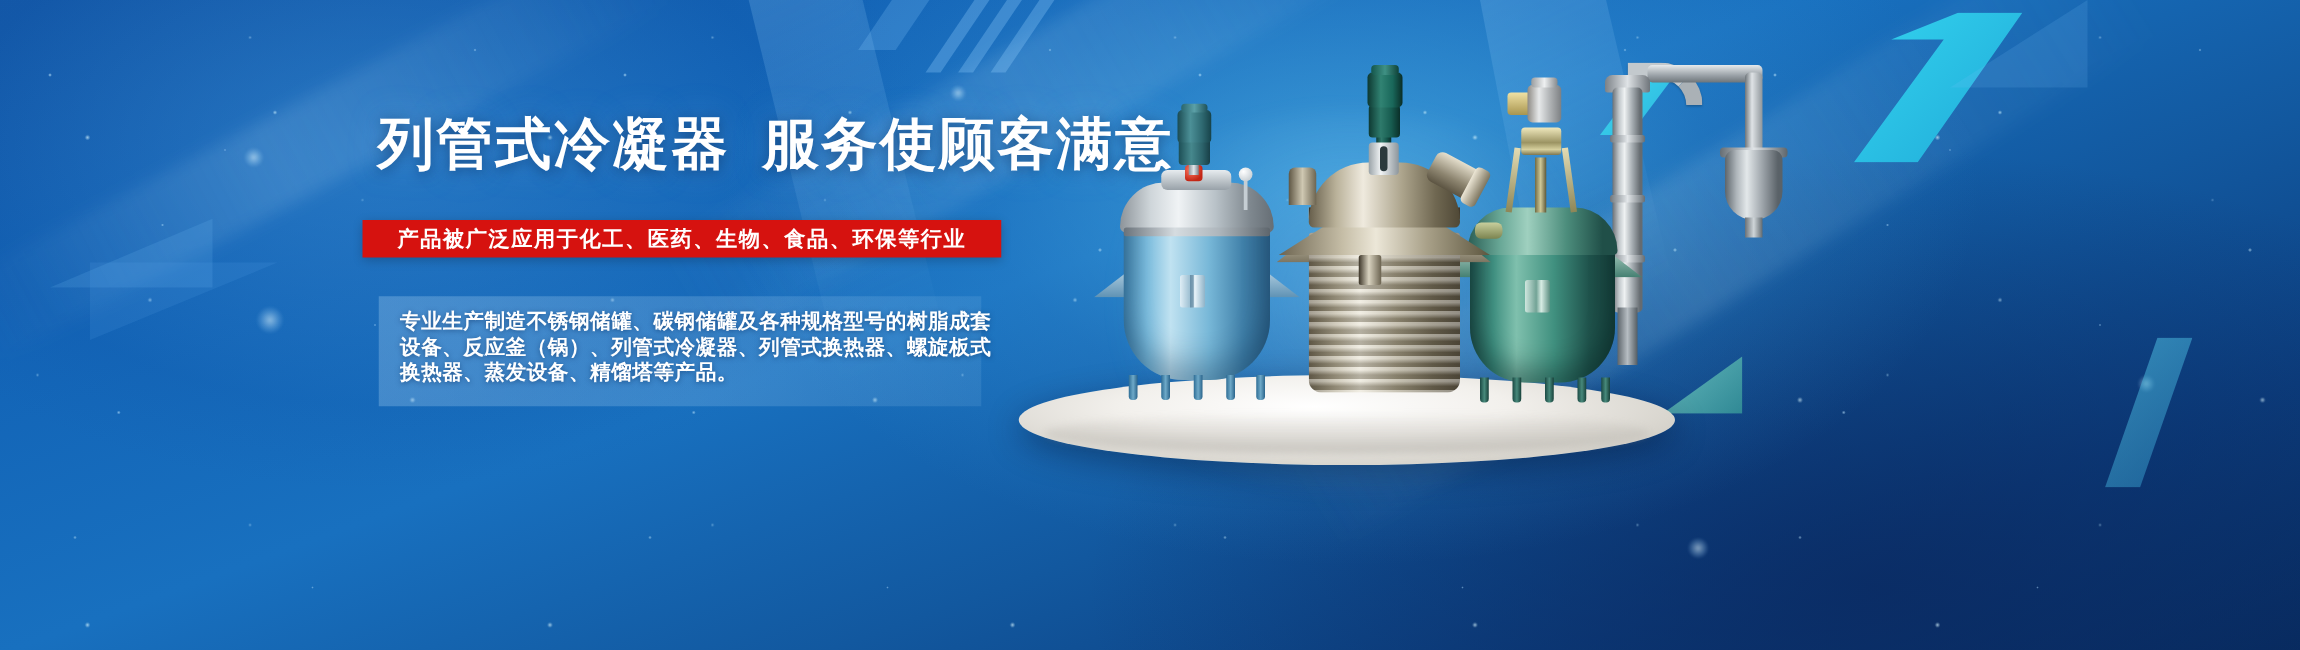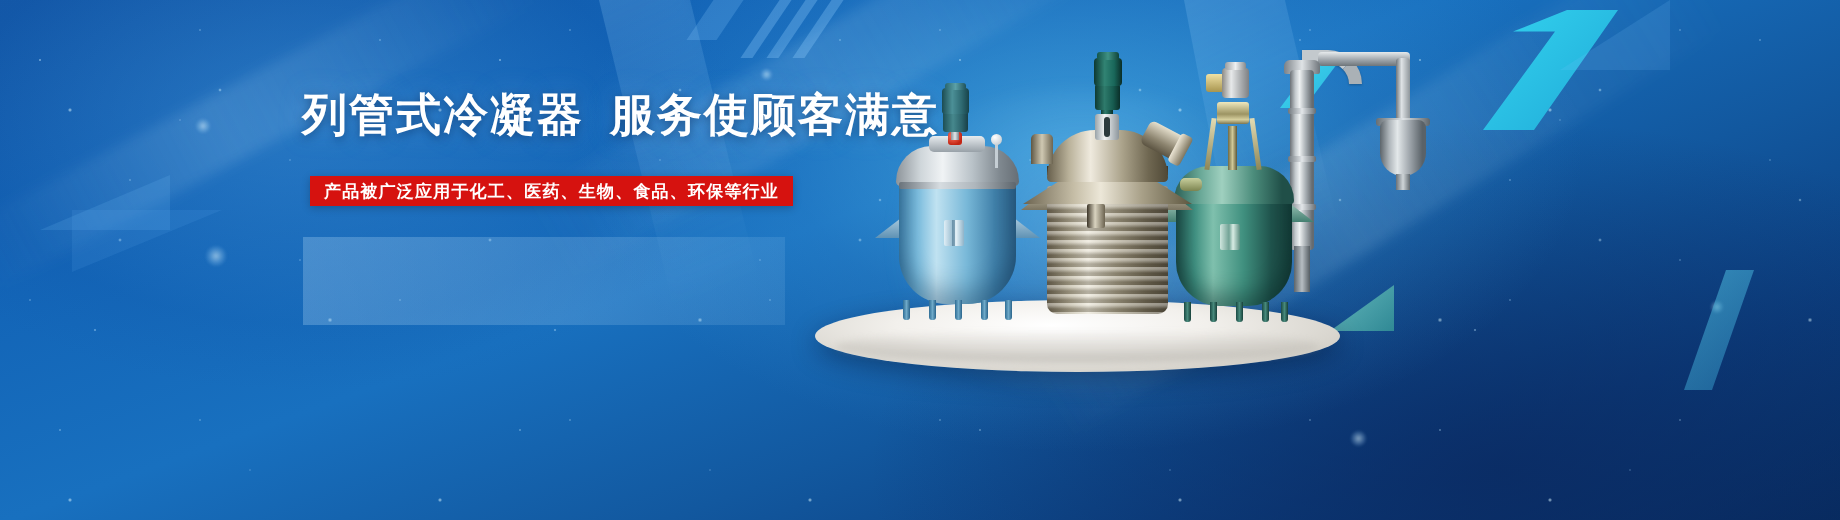--- a/index.html
+++ b/index.html
@@ -71,24 +71,24 @@
 
   .headline{
     position:absolute; left:302px; top:92px;
     font-size:45px; line-height:1; letter-spacing:2px;
     color:#ffffff; font-weight:bold; white-space:nowrap;
     text-shadow:0 2px 10px rgba(5,35,80,.55), 0 0 26px rgba(120,195,255,.35);
   }
   .headline .gap{ display:inline-block; width:26px; }
 
   .redbar{
-    position:absolute; left:310px; top:176px; height:30px;
+    position:absolute; left:290px; top:176px; height:30px;
     background:#d6120f; color:#ffffff;
     font-size:17px; font-weight:bold; letter-spacing:1.2px;
-    display:flex; align-items:center; padding:0 14px;
+    display:flex; align-items:center; padding:0 28px;
     box-shadow:0 2px 8px rgba(0,0,0,.22);
   }
 
   .descpanel{
     position:absolute; left:303px; top:237px; width:482px; height:88px;
     background:linear-gradient(100deg, rgba(175,215,245,.30) 0%, rgba(160,205,240,.24) 55%, rgba(150,200,238,.14) 100%);
   }
   .desc{
     position:absolute; left:320px; top:247px; width:480px;
     color:#ffffff; font-size:16.5px; line-height:20.5px; letter-spacing:.4px;
@@ -438,20 +438,25 @@
     <div class="headline">
       <span>列管式冷凝器</span><span class="gap"></span><span>服务使顾客满意</span>
     </div>
 
     <div class="redbar">
       <span>产品被广泛应用于化工、医药、生物、食品、环保等行业</span>
     </div>
 
     <div class="descpanel"></div>
 
+    <div class="desc">
+      <div>专业生产制造不锈钢储罐、碳钢储罐及各种规格型号的树脂成套</div>
+      <div>设备、反应釜（锅）、列管式冷凝器、列管式换热器、螺旋板式</div>
+      <div>换热器、蒸发设备、精馏塔等产品。</div>
+    </div>
   </div>
 
   <div class="scene">
 
     <div class="glow" style="left:60px; top:90px; width:460px; height:300px;"></div>
 
     <div class="unit tower">
       <div class="elbow"></div>
       <div class="horiz"></div>
       <div class="down"></div>

